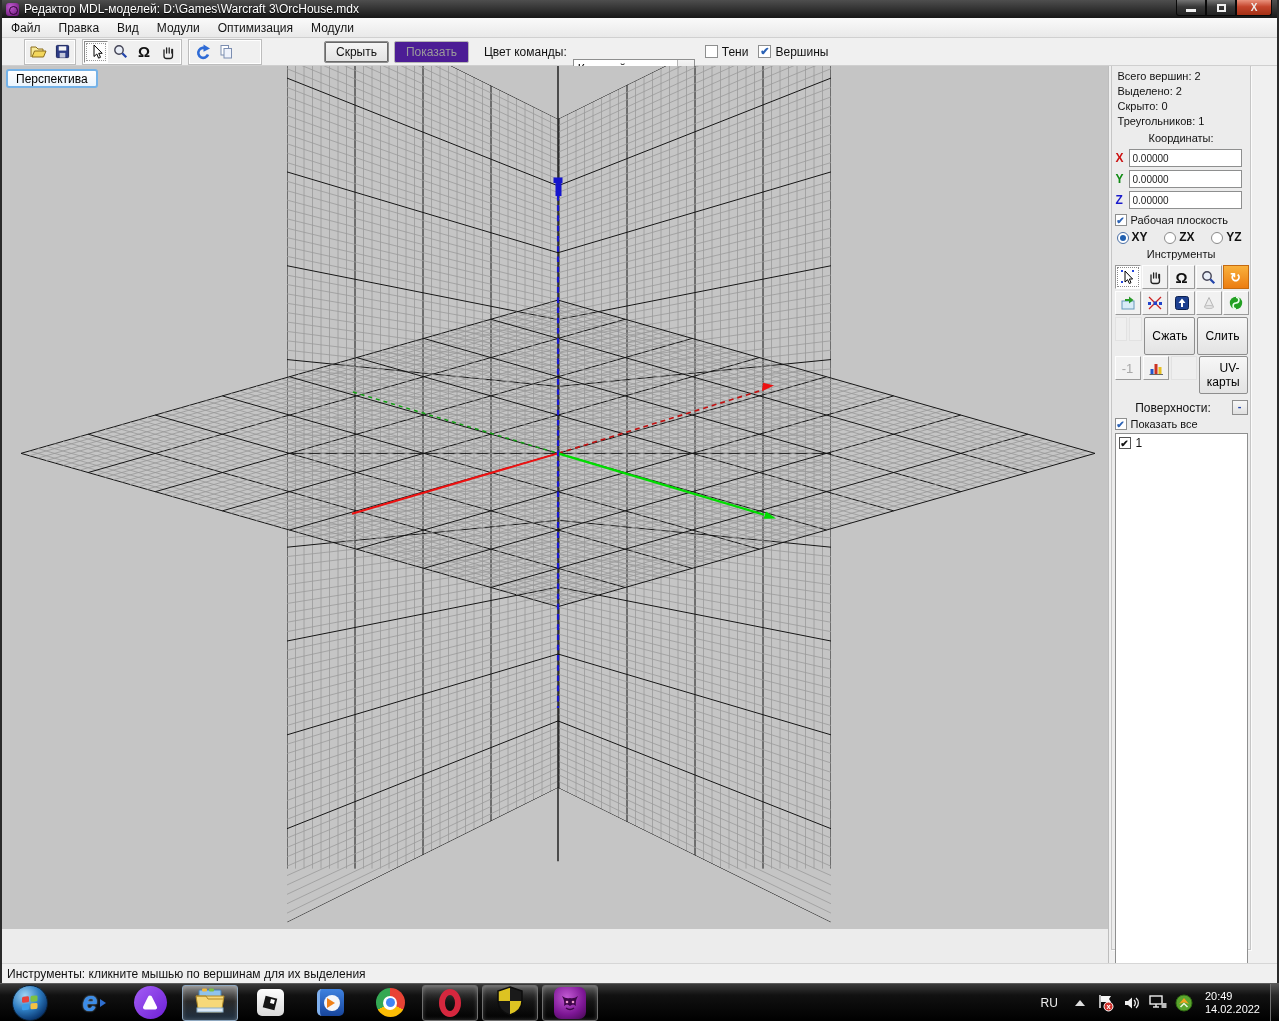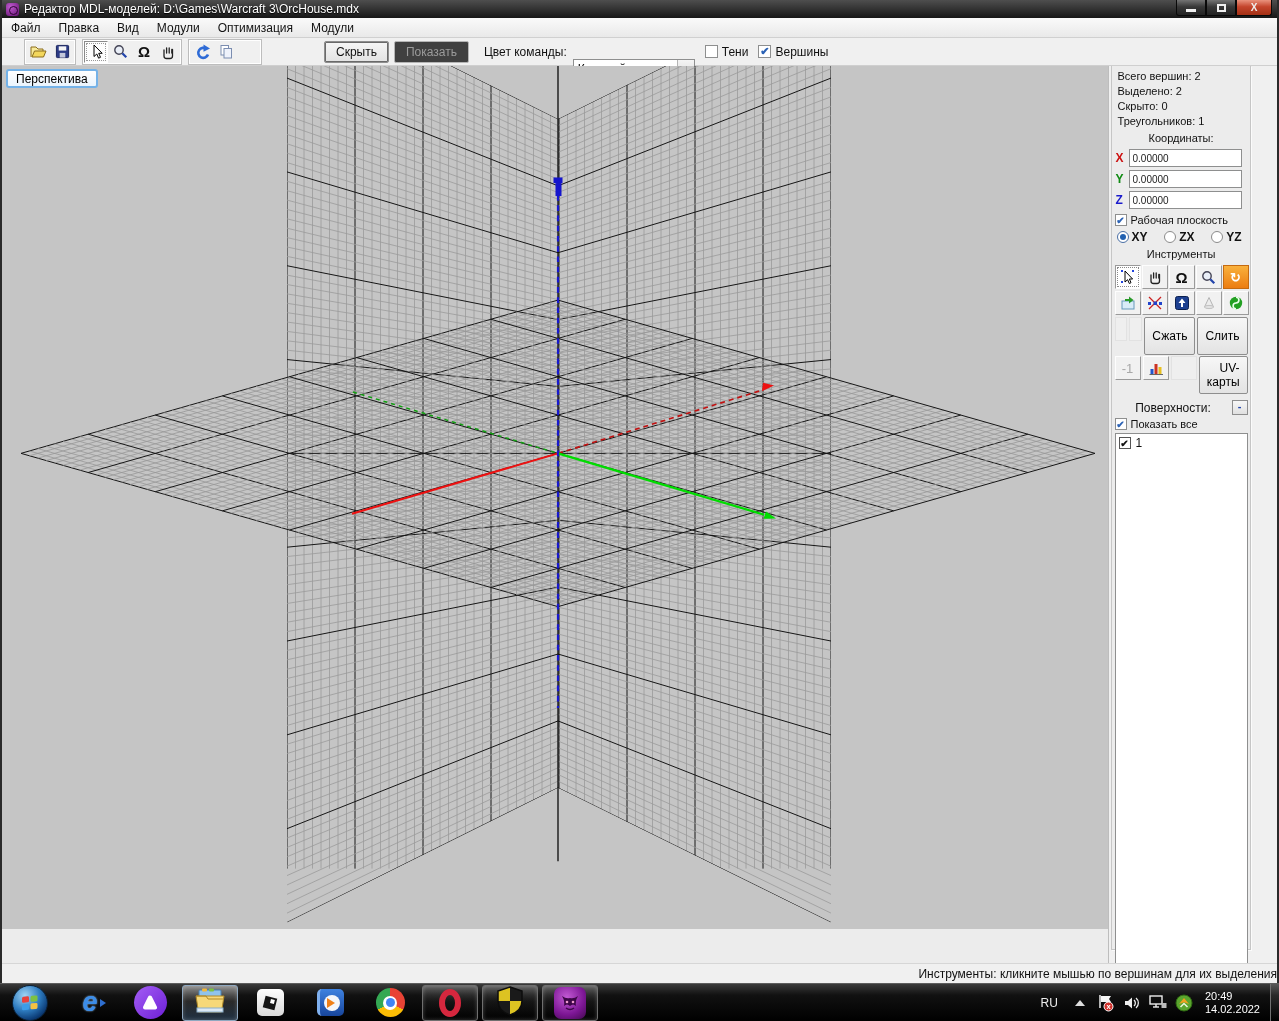--- a/index.html
+++ b/index.html
@@ -23,21 +23,21 @@
   .menubar { position:absolute; left:0; right:0; top:18px; height:20px; background:linear-gradient(#fafafa,#e9e9e9); border-bottom:1px solid #d0d0d0; display:flex; align-items:center; font-size:12px; color:#111; }
   .menu-item { padding:2px 9px; cursor:default; }
 
   .toolbar { position:absolute; left:0; right:0; top:38px; height:28px; background:#f0f0f0; border-bottom:1px solid #cfcfcf; display:flex; align-items:center; font-size:12px; }
   .tb-group { display:flex; align-items:center; height:26px; border:1px solid #bdbdbd; box-shadow:inset 0 0 0 1px #fff; padding:0 1px; margin-right:6px; background:#f0f0f0; }
   .tbtn { width:24px; height:22px; display:flex; align-items:center; justify-content:center; background:#f0f0f0; border:1px solid transparent; }
   .tbtn.pressed { background:#fdfdfd; border-color:#8a8a8a #fff #fff #8a8a8a; outline:1px dotted #999; outline-offset:-3px; }
   .tb-slot { width:22px; height:22px; }
   .pushbtn { height:22px; padding:2px 11px; background:linear-gradient(#f6f6f6,#e2e2e2); border:1px solid #8e8e8e; border-radius:2px; font-size:12px; color:#111; margin-right:5px; }
   .pushbtn.default { box-shadow:0 0 0 1px #6a6a6a inset; }
-  .pushbtn:disabled, .pushbtn.disabled { color:#9b9b9b; background:#404040; border-color:#b5b5b5; box-shadow:none; }
+  .pushbtn:disabled, .pushbtn.disabled { color:#9b9b9b; background:#4c1d95; border-color:#b5b5b5; box-shadow:none; }
   .tb-label { margin:0 6px 0 10px; color:#111; }
   .combo { width:122px; height:20px; background:#fff; border:1px solid #8e8f8f; display:flex; align-items:center; font-size:12px; position:relative;margin-top:35px; }
   .combo .val { flex:1; padding-left:4px; }
   .combo .drop { width:17px; height:18px; background:linear-gradient(#f4f4f4,#dcdcdc); border-left:1px solid #b5b5b5; display:flex; align-items:center; justify-content:center; }
   .arrow-down { width:0; height:0; border:4px solid transparent; border-top:5px solid #444; margin-top:4px; }
 
   .cb { display:flex; align-items:center; margin-left:10px; font-size:12px; color:#111; }
   .cb .box { width:13px; height:13px; background:#fff; border:1px solid #8e8f8f; margin-right:4px; display:flex; align-items:center; justify-content:center; font-size:11px; line-height:11px; color:#2b62b5; font-weight:bold; }
 
   
@@ -51,41 +51,41 @@
   .rp-content { position:absolute; left:2px; top:0; width:140px; height:884px; background:#ececec; border:1px solid #c6c6c6; border-top:none; box-shadow:1px 1px 0 #fbfbfb; padding:3px 2px 2px 3px; }
   .rp-stats div { line-height:15px; padding-left:3px; white-space:nowrap; }
   .rp-center { text-align:center; line-height:15px; }
   .coord-row { display:flex; align-items:center; margin:3px 0 0 1px; }
   .coord-row .ax { width:13px; font-weight:bold; font-size:12px; }
   .ax.x { color:#cc1111; } .ax.y { color:#0f8a12; } .ax.z { color:#1a1acc; }
   .coord-row input { width:113px; height:18px; border:1px solid #8e8f8f; font-family:"Liberation Sans",sans-serif; font-size:10px; padding:1px 3px; background:#fff; color:#222; }
   .rp-row { display:flex; align-items:center; margin-top:5px; }
   .rp-cb .box { width:12px; height:12px; margin-right:4px; background:#fff; border:1px solid #8e8f8f; display:inline-flex; align-items:center; justify-content:center; font-size:10px; font-weight:bold; color:#2b62b5; }
   .radios { display:flex; justify-content:space-between; padding:0 6px 0 2px; margin-top:4px; }
-  .radio-item { display:flex; align-items:center; font-weight:bold; font-size:12px; }
+  .radio-item { display:flex; align-items:flex-end; font-weight:bold; font-size:12px; }
   .radio { width:12px; height:12px; border-radius:50%; background:#fff; border:1px solid #8b8b8b; margin-right:3px; position:relative; }
   .radio.sel { border-color:#4a6fa5; }
   .radio.sel:after { content:""; position:absolute; left:2px; top:2px; width:6px; height:6px; border-radius:50%; background:#2160b0; }
   .toolgrid { display:grid; grid-template-columns:repeat(5,26px); grid-auto-rows:25px; gap:1px 1px; margin-top:3px; }
   .tgb { width:26px; height:24px; background:#f1f1f1; border:1px solid; border-color:#fdfdfd #9a9a9a #9a9a9a #fdfdfd; display:flex; align-items:center; justify-content:center; font-size:13px; }
   .tgb.active { background:#fff; border-color:#9a9a9a #fdfdfd #fdfdfd #9a9a9a; outline:1px dotted #888; outline-offset:-3px; }
   .tgb.flat { background:#efefef; border-color:#e2e2e2; }
   .tgb.orange { background:linear-gradient(#f9b13c,#ec7d12); border-color:#c56a10; color:#fff; font-weight:bold; }
   .tgb.dis { color:#a8a8a8; }
   .rp-btnrow { display:flex; gap:2px; margin-top:1px; }
   .minibtn { height:38px; padding:2px 7px; background:linear-gradient(#f7f7f7,#e3e3e3); border:1px solid #8e8e8e; border-radius:2px; font-size:12px;text-align:right; }
   .surf-head { display:flex; align-items:center; margin-top:6px; }
   .surf-head .t { flex:1; text-align:center; font-size:12px; }
   .surf-min { width:16px; height:15px; background:linear-gradient(#f7f7f7,#e0e0e0); border:1px solid #8e8e8e; font-weight:bold; color:#2244aa; font-size:11px; line-height:11px; text-align:center; }
   .surf-list { margin-top:3px; height:532px; background:#fff; border:1px solid #8e8f8f; padding:2px 3px; }
   .surf-item { display:flex; align-items:center; font-size:12px; }
   .surf-item .box { width:12px; height:12px; border:1px solid #555; background:#fff; margin-right:5px; display:inline-flex; align-items:center; justify-content:center; font-size:10px; font-weight:bold; color:#111; }
 
   
-  .statusbar { position:absolute; left:0; right:0; bottom:0; height:20px; background:#f0f0f0; border-top:1px solid #d6d6d6; display:flex; align-items:center; font-size:12px; color:#111; padding-left:5px;justify-content:flex-end; }
+  .statusbar { position:absolute; left:0; right:0; bottom:0; height:20px; background:#f0f0f0; border-top:1px solid #d6d6d6; display:flex; align-items:center; font-size:12px; color:#111; padding-left:5px; }
 
   
   #taskbar { position:absolute; left:0; right:0; bottom:0; height:38px; background:linear-gradient(#3a3a3a,#111 30%,#000); border-top:1px solid #5d5d5d; display:flex; align-items:center; }
   .tb-apps { display:flex; align-items:center; height:100%; }
   .app { width:56px; height:36px; margin:0 2px; display:flex; align-items:center; justify-content:center; border-radius:3px; position:relative; }
   .app.framed { border:1px solid #6f6f6f; background:linear-gradient(rgba(255,255,255,.22),rgba(255,255,255,.04) 45%,rgba(0,0,0,.25)); box-shadow:inset 0 0 4px rgba(255,255,255,.25); }
   .app.selected { background:linear-gradient(rgba(255,255,255,.45),rgba(255,255,255,.12) 45%,rgba(90,140,190,.35)); border:1px solid #8fa8c0; }
   .orb { width:36px; height:36px; border-radius:50%; background:radial-gradient(circle at 35% 28%, #9fd4f6, #2e7cc0 45%, #0b3a74 75%, #04172e); border:1px solid #0a2138; display:flex; align-items:center; justify-content:center; }
   .ie-e { font-size:27px; font-weight:bold; font-style:italic; color:#3b8ce8; text-shadow:0 0 2px #9cc8f0; position:relative; }
   .ie-arrow { position:absolute; right:8px; top:14px; width:0; height:0; border:4px solid transparent; border-left:6px solid #2f6fd0; }

